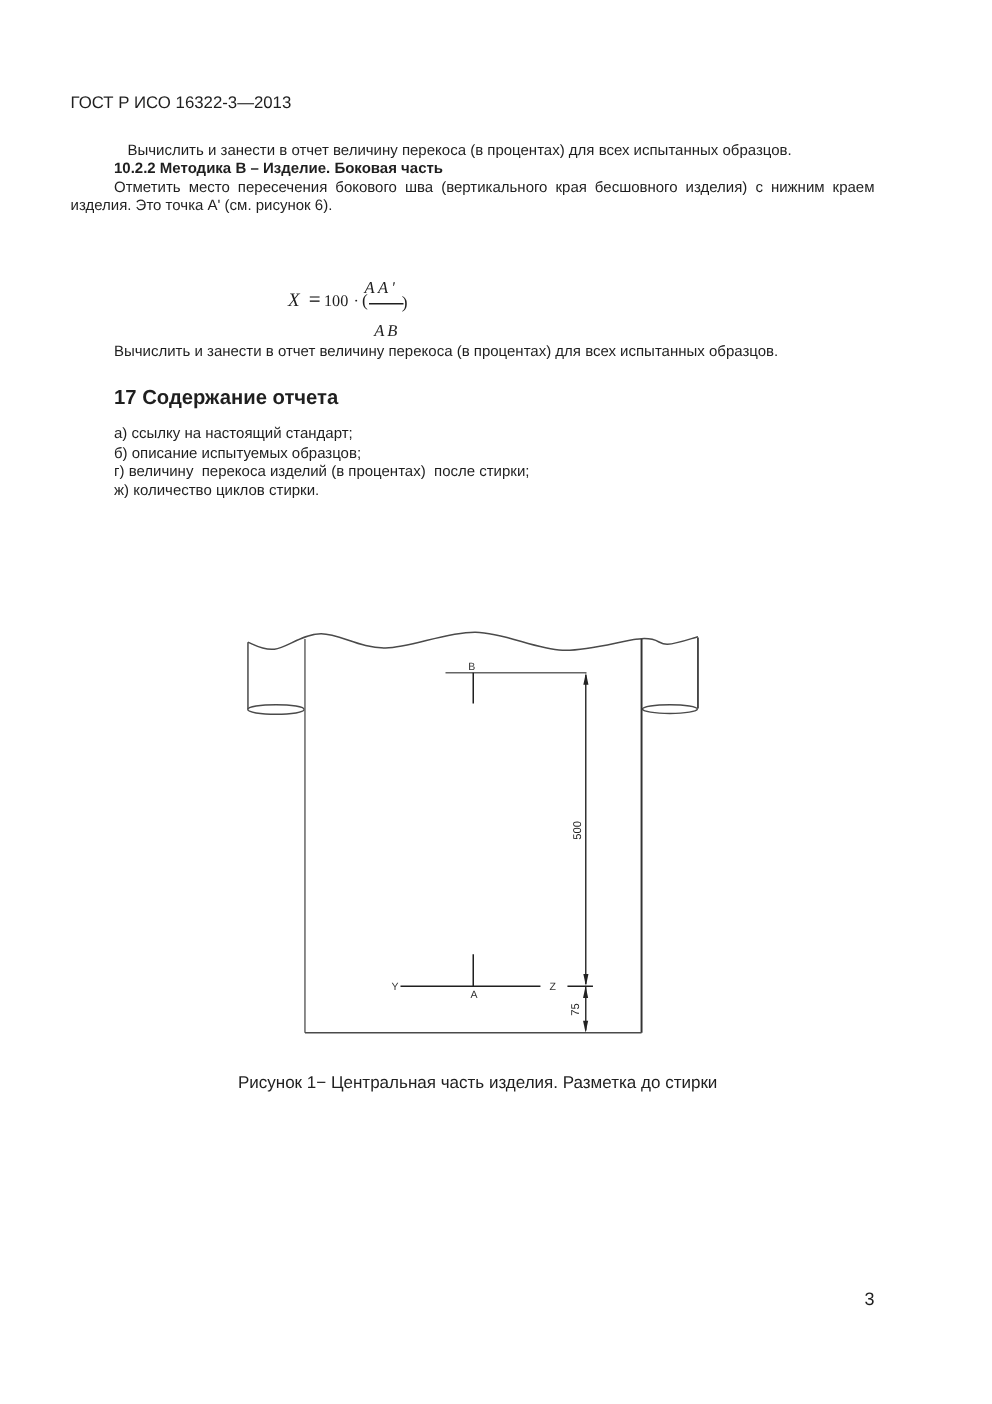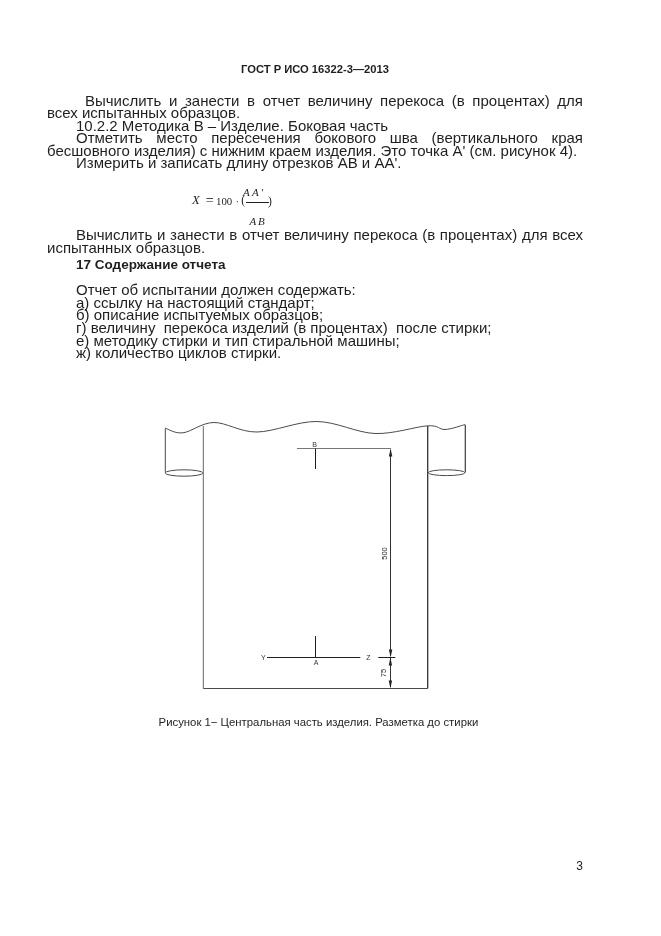--- a/index.html
+++ b/index.html
@@ -1,31 +1,30 @@
 <!DOCTYPE html>
 <html><head>
 <meta charset="utf-8">
 <style>
   html,body{margin:0;padding:0;}
   body{width:661px;height:936px;position:relative;background:#ffffff;transform:translateZ(0);
        font-family:"Liberation Sans", sans-serif;color:#1f1f1f;}
   .abs{position:absolute;}
-  .body-text{font-size:15px;line-height:12.5px;text-align:justify;}
+  .body-text{font-size:10px;line-height:12.5px;text-align:justify;}
   p{margin:0;padding:0;text-indent:29px;}
 </style>
 </head>
 <body>
 
-<div class="abs" style="left:47px;top:63.4px;width:536px;text-align:center;font-weight:bold;font-size:11.2px;line-height:12.5px;">ГОСТ Р ИСО 16322-3—2013</div>
+<div class="abs" style="left:47px;top:63.4px;width:536px;text-align:left;font-weight:normal;font-size:11.2px;line-height:12.5px;">ГОСТ Р ИСО 16322-3—2013</div>
 
 <div class="abs body-text" style="left:47px;top:94.7px;width:536px;">
 <p style="text-indent:38px;">Вычислить и занести в отчет величину перекоса (в процентах) для всех испытанных образцов.</p>
-<p style="font-weight:normal;">10.2.2 Методика В – Изделие. Боковая часть</p>
-<p>Отметить место пересечения бокового шва (вертикального края бесшовного изделия) с нижним краем изделия. Это точка А' (см. рисунок 4).</p>
-<p>Измерить и записать длину отрезков АВ и АА'.</p>
+<p style="font-weight:bold;">10.2.2 Методика В – Изделие. Боковая часть</p>
+<p>Отметить место пересечения бокового шва (вертикального края бесшовного изделия) с нижним краем изделия. Это точка А' (см. рисунок 6).</p>
 </div>
 
 <div class="abs" style="left:0;top:0;width:661px;height:0;font-family:'Liberation Serif',serif;color:#1f1f1f;">
   <span class="abs" style="left:192px;top:193.9px;font-size:12.7px;line-height:1;font-style:italic;">X</span>
   <span class="abs" style="left:205.8px;top:193.8px;font-size:14px;line-height:1;color:#000;">=</span>
   <span class="abs" style="left:216px;top:195.5px;font-size:10.8px;line-height:1;">100</span>
   <span class="abs" style="left:235.6px;top:195.5px;font-size:10.8px;line-height:1;">·</span>
   <span class="abs" style="left:241.3px;top:195.3px;font-size:11.6px;line-height:1;">(</span>
   <span class="abs" style="left:267.9px;top:196.3px;font-size:11.6px;line-height:1;">)</span>
   <span class="abs" style="left:243px;top:186.7px;font-size:11px;line-height:1;font-style:italic;letter-spacing:2.2px;">AA'</span>
@@ -33,25 +32,23 @@
   <span class="abs" style="left:249.5px;top:205.7px;font-size:11px;line-height:1;font-style:italic;letter-spacing:1.9px;margin-top:10px;">AB</span>
 </div>
 
 <div class="abs body-text" style="left:47px;top:229.3px;width:536px;">
 <p>Вычислить и занести в отчет величину перекоса (в процентах) для всех испытанных образцов.</p>
 </div>
 
 <div class="abs" style="left:76px;top:257.2px;font-weight:bold;font-size:13.5px;line-height:15px;">17 Содержание отчета</div>
 
 <div class="abs body-text" style="left:47px;top:284.3px;width:536px;line-height:12.6px;">
-<p>Отчет об испытании должен содержать:</p>
 <p>а) ссылку на настоящий стандарт;</p>
 <p>б) описание испытуемых образцов;</p>
 <p>г) величину&nbsp; перекоса изделий (в процентах)&nbsp; после стирки;</p>
-<p>е) методику стирки и тип стиральной машины;</p>
 <p>ж) количество циклов стирки.</p>
 </div>
 
 <svg class="abs" style="left:0;top:415px;transform:translateZ(0);" width="661" height="285" viewBox="0 415 661 285">
   <g fill="none" stroke="#4a4a4a" stroke-width="1">
 
     <path d="M165.3,428.2 C168.2,429.0 174.9,433.8 183,432.8 C191.1,431.9 201.7,422.6 214,422.5 C226.3,422.4 239.8,432.2 257,432 C274.2,431.8 297.3,421.2 317,421.5 C336.7,421.8 356.6,432.8 375,433.5 C393.4,434.2 416.0,426.5 427.7,425.8 C439.4,425.1 438.7,429.7 445,429.5 C451.3,429.3 461.9,425.3 465.3,424.5"></path>
 
     <line x1="165.3" y1="428.2" x2="165.3" y2="472.6"></line>
 

